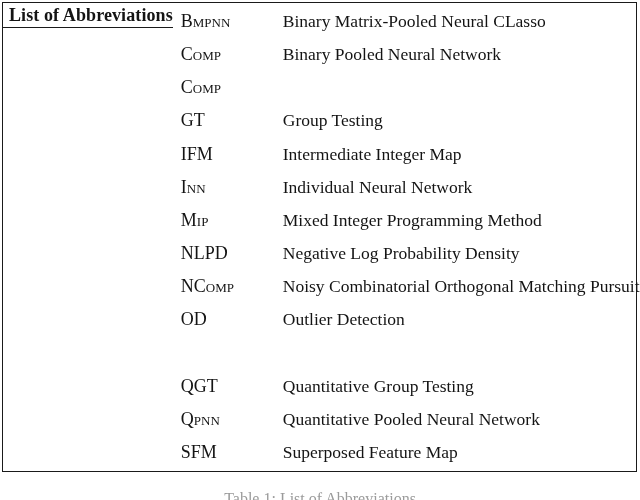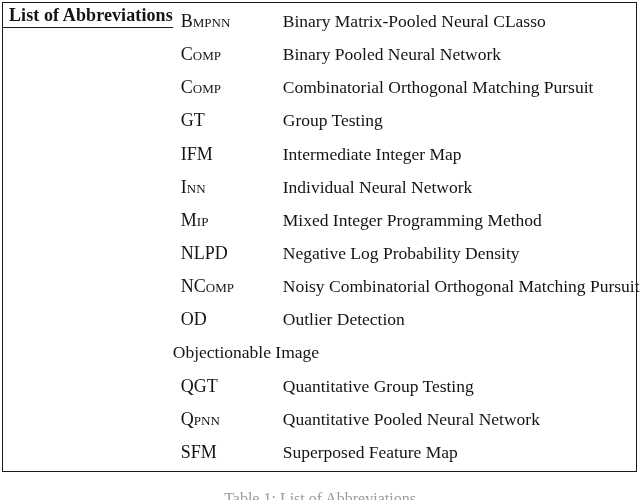--- a/index.html
+++ b/index.html
@@ -82,21 +82,20 @@
     <div class="row">
       <span class="abbr">Bmpnn</span>
       <span class="def">Binary Matrix-Pooled Neural CLasso</span>
     </div>
     <div class="row">
       <span class="abbr">Comp</span>
       <span class="def">Binary Pooled Neural Network</span>
     </div>
     <div class="row">
       <span class="abbr">Comp</span>
-      <span class="def">Combinatorial Orthogonal Matching Pursuit</span>
     </div>
     <div class="row">
       <span class="abbr">GT</span>
       <span class="def">Group Testing</span>
     </div>
     <div class="row">
       <span class="abbr">IFM</span>
       <span class="def">Intermediate Integer Map</span>
     </div>
     <div class="row">
@@ -113,21 +112,20 @@
     </div>
     <div class="row">
       <span class="abbr">NComp</span>
       <span class="def">Noisy Combinatorial Orthogonal Matching Pursuit</span>
     </div>
     <div class="row">
       <span class="abbr">OD</span>
       <span class="def">Outlier Detection</span>
     </div>
     <div class="row">
-      <span class="def">Objectionable Image</span>
     </div>
     <div class="row">
       <span class="abbr">QGT</span>
       <span class="def">Quantitative Group Testing</span>
     </div>
     <div class="row">
       <span class="abbr">Qpnn</span>
       <span class="def">Quantitative Pooled Neural Network</span>
     </div>
     <div class="row">

